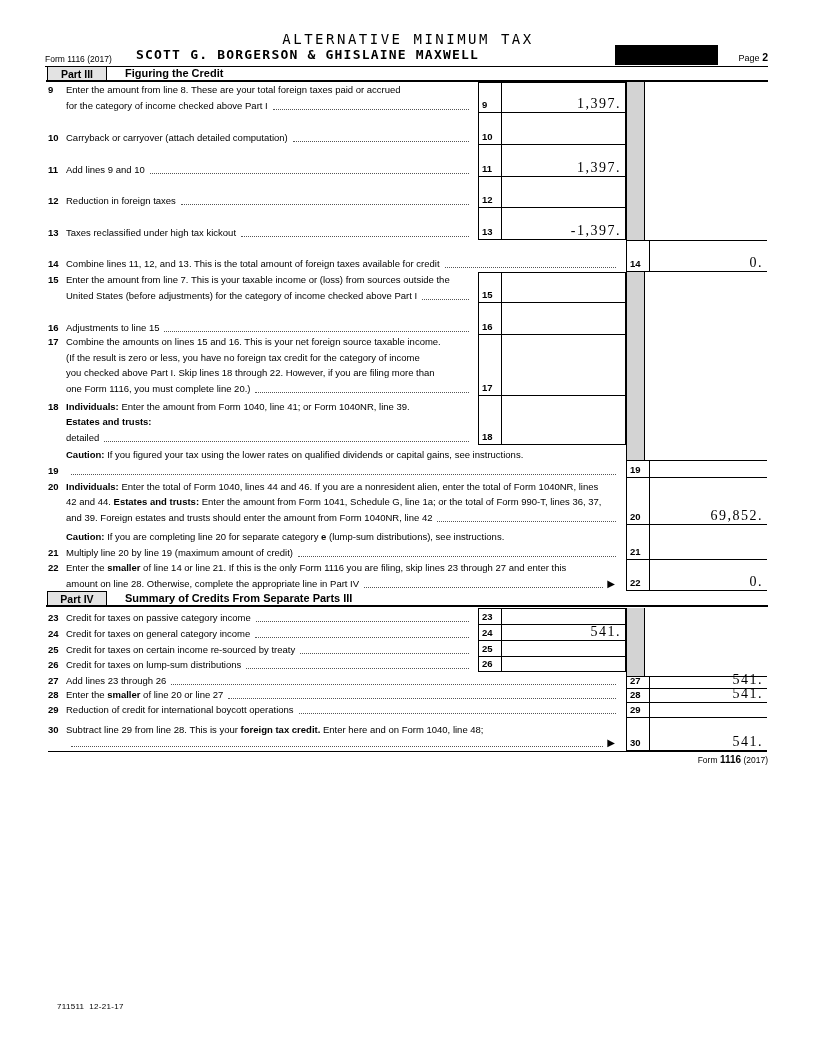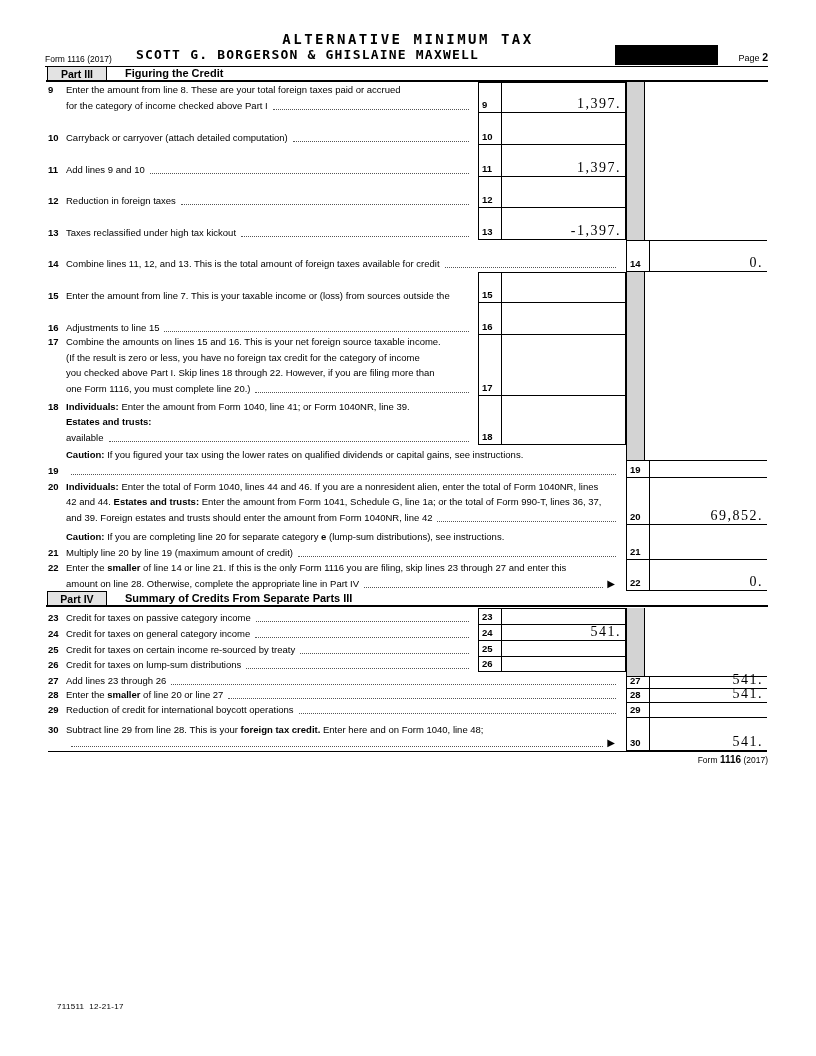--- a/index.html
+++ b/index.html
@@ -1,17 +1,17 @@
 <!DOCTYPE html>
 <html><head>
 <meta charset="utf-8">
 <style>
   html,body{margin:0;padding:0;background:#888}
   .page{position:relative;width:816px;height:1056px;background:#fff;font-family:"Liberation Sans",sans-serif;color:#000;overflow:hidden;margin:0 auto}
-  .doc-title{position:absolute;top:31px;left:0;right:0;text-align:center;font-family:"DejaVu Sans Mono",monospace;font-weight:bold;font-size:14px;letter-spacing:2.5px}
+  .doc-title{position:absolute;top:31px;left:0;right:0;text-align:center;font-family:"DejaVu Sans Mono",monospace;font-weight:normal;font-size:14px;letter-spacing:2.5px}
   .form-id{position:absolute;left:45px;top:54px;font-size:8.5px}
   .tp-name{position:absolute;left:136px;top:47px;font-family:"DejaVu Sans Mono",monospace;font-weight:bold;font-size:13px;letter-spacing:1.2px;white-space:pre}
   .blackbox{position:absolute;left:615px;top:45px;width:103px;height:20px;background:#000}
   .pageno{position:absolute;right:48px;top:51px;font-size:9px}
   .pageno b{font-size:10.5px}
   .hr{position:absolute;background:#000}
   .pbox{position:absolute;left:47px;width:58px;height:14px;background:#e3e3e3;border:1.6px solid #000;display:flex;align-items:center;justify-content:center;font-weight:bold;font-size:10.5px}
   .ptitle{position:absolute;left:125px;font-weight:bold;font-size:11px}
   .lrow{position:absolute;left:48px;display:flex;flex-direction:column;justify-content:flex-end;font-size:9.5px;line-height:15.4px;padding-left:18px;box-sizing:border-box}
   .ln{display:flex;align-items:baseline}
@@ -95,20 +95,24 @@
         <b class="no">14</b>
         <span>Combine lines 11, 12, and 13. This is the total amount of foreign taxes available for credit</span>
         <i class="dots"></i>
       </div>
   </div>
   <div class="lrow" style="top:272px;height:31px;width:425px">
     <div class="ln">
         <b class="no">15</b>
         <span>Enter the amount from line 7. This is your taxable income or (loss) from sources outside the</span>
       </div>
+    <div class="ln">
+        <span>United States (before adjustments) for the category of income checked above Part I</span>
+        <i class="dots"></i>
+      </div>
   </div>
   <div class="lrow" style="top:303px;height:32px;width:425px">
     <div class="ln">
         <b class="no">16</b>
         <span>Adjustments to line 15</span>
         <i class="dots"></i>
       </div>
   </div>
   <div class="lrow" style="top:335px;height:61px;width:425px">
     <div class="ln">
@@ -129,21 +133,21 @@
   <div class="lrow" style="top:396px;height:49px;width:425px">
     <div class="ln">
         <b class="no">18</b>
         <b>Individuals:</b>
         <span> Enter the amount from Form 1040, line 41; or Form 1040NR, line 39.</span>
       </div>
     <div class="ln">
         <b>Estates and trusts:</b>
       </div>
     <div class="ln">
-        <span>available</span>
+        <span>detailed</span>
         <i class="dots"></i>
       </div>
   </div>
   <div class="lrow" style="top:447px;height:15px;width:560px">
     <div class="ln">
         <b>Caution:</b>
         <span> If you figured your tax using the lower rates on qualified dividends or capital gains, see instructions.</span>
       </div>
   </div>
   <div class="lrow" style="top:462px;height:16px;width:572px">

